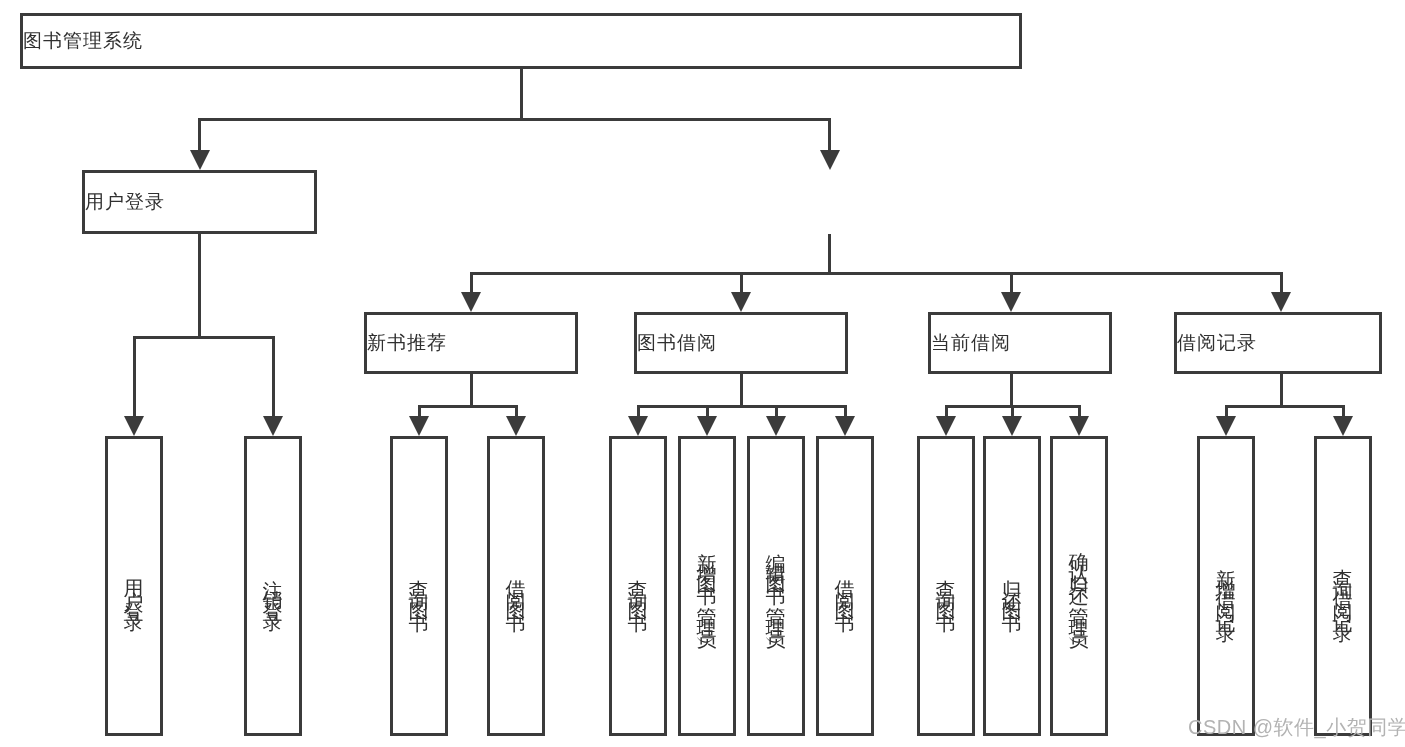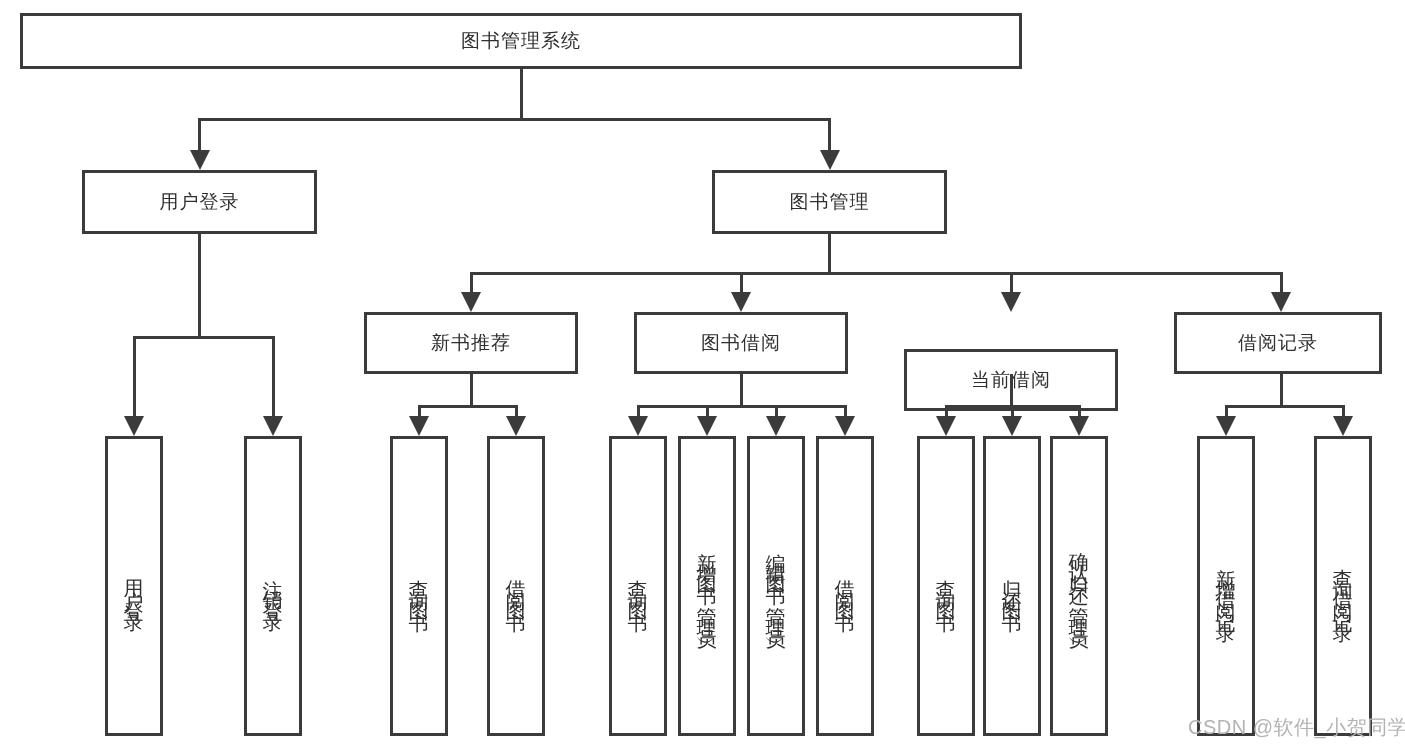--- a/index.html
+++ b/index.html
@@ -9,21 +9,21 @@
     --bg:#ffffff;
   }
   html,body{margin:0;padding:0;background:var(--bg);}
   body{font-family:"Liberation Sans","DejaVu Sans",sans-serif;}
   #canvas{
     position:relative;width:1405px;height:747px;background:var(--bg);
     overflow:hidden;
   }
   .box{
     position:absolute;border:3px solid var(--line);background:var(--bg);
-    box-sizing:border-box;display:flex;align-items:center;justify-content:center;
+    box-sizing:border-box;display:flex;align-items:center;justify-content:flex-start;
     color:var(--text);font-size:19px;letter-spacing:1px;
   }
   .vbox{
     position:absolute;border:3px solid var(--line);background:var(--bg);
     box-sizing:border-box;display:flex;align-items:center;justify-content:center;
     color:var(--text);
   }
   .vt{
     writing-mode:vertical-rl;
     font-size:20px;letter-spacing:11px;line-height:1;
@@ -53,23 +53,20 @@
   <div class="vl" style="left:519.5px;top:69px;height:52px;"></div>
   <div class="hl" style="left:198px;top:117.5px;width:633px;"></div>
   <div class="vl" style="left:198px;top:117.5px;height:33px;"></div>
   <div class="ah" style="left:189.5px;top:150px;"></div>
   <div class="vl" style="left:828px;top:117.5px;height:33px;"></div>
   <div class="ah" style="left:819.5px;top:150px;"></div>
 
   <div class="box" style="left:82px;top:170px;width:235px;height:64px;">
     <span>用户登录</span>
   </div>
-  <div class="box" style="left:712px;top:170px;width:235px;height:64px;">
-    <span>图书管理</span>
-  </div>
 
   <div class="vl" style="left:198px;top:234px;height:104px;"></div>
   <div class="hl" style="left:132.5px;top:335.5px;width:142px;"></div>
   <div class="vl" style="left:132.5px;top:335.5px;height:80px;"></div>
   <div class="ah" style="left:124px;top:416px;"></div>
   <div class="vl" style="left:271.5px;top:335.5px;height:80px;"></div>
   <div class="ah" style="left:263px;top:416px;"></div>
 
   <div class="vl" style="left:828px;top:234px;height:40px;"></div>
   <div class="hl" style="left:469.5px;top:271.5px;width:813px;"></div>
@@ -81,21 +78,21 @@
   <div class="ah" style="left:1001px;top:292px;"></div>
   <div class="vl" style="left:1279.5px;top:271.5px;height:21px;"></div>
   <div class="ah" style="left:1271px;top:292px;"></div>
 
   <div class="box" style="left:634px;top:312px;width:214px;height:62px;">
     <span>图书借阅</span>
   </div>
   <div class="box" style="left:364px;top:312px;width:214px;height:62px;">
     <span>新书推荐</span>
   </div>
-  <div class="box" style="left:904px;top:312px;width:214px;height:62px;margin-top:37px;">
+  <div class="box" style="left:928px;top:312px;width:184px;height:62px;">
     <span>当前借阅</span>
   </div>
   <div class="box" style="left:1174px;top:312px;width:208px;height:62px;">
     <span>借阅记录</span>
   </div>
 
   <div class="vl" style="left:469.5px;top:374px;height:32px;"></div>
   <div class="hl" style="left:417.5px;top:404.5px;width:100px;"></div>
   <div class="vl" style="left:417.5px;top:404.5px;height:12px;"></div>
   <div class="ah" style="left:409px;top:416px;"></div>

